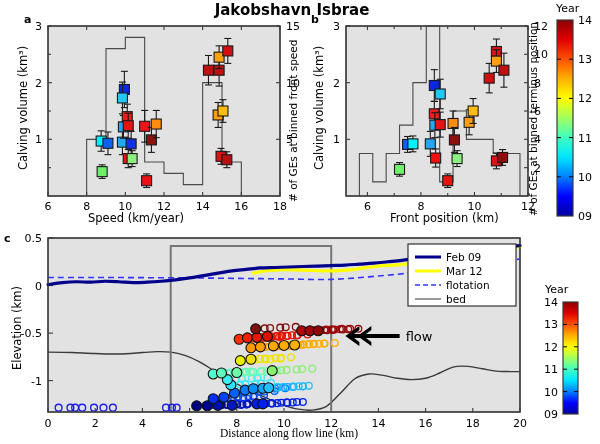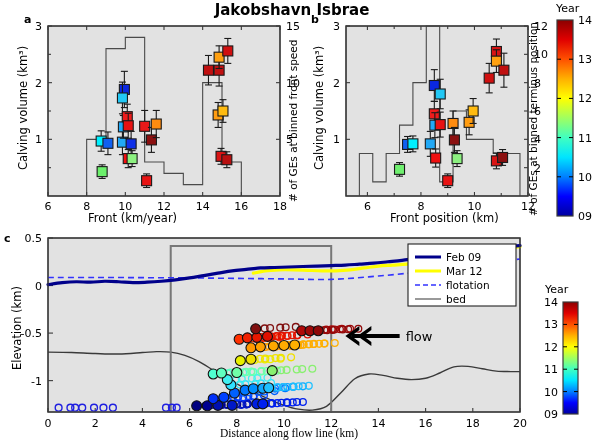--- a/index.html
+++ b/index.html
@@ -24,21 +24,21 @@
 </style>
 </head>
 <body>
 
 <div class="fig">
 
   <div class="lbl title" style="left:0;top:1px;width:584px;text-align:center;">Jakobshavn Isbrae</div>
 
   <div class="lbl panel-letter" style="left:24px;top:13px;">a</div>
   <div class="lbl axlabel vert" style="left:16px;top:170px;transform:rotate(-90deg);">Calving volume (km³)</div>
-  <div class="lbl axlabel" style="left:88px;top:211px;">Front (km/year)</div>
+  <div class="lbl axlabel" style="left:88px;top:211px;">Speed (km/year)</div>
   <div class="lbl axlabel vert" style="left:287px;top:202px;transform:rotate(-90deg);font-size:10.5px;"># of GEs at binned front speed</div>
   <svg id="svg-a" width="300" height="230" style="position:absolute;left:0;top:0;">
       <rect x="48" y="26" width="232" height="170" class="plotbg"></rect>
       <path d="M86.66666666666666 196 L86.66666666666666 139.33333333333334 L106 139.33333333333334 L106 48.66666666666666 L125.33333333333333 48.66666666666666 L125.33333333333333 37.33333333333334 L144.66666666666669 37.33333333333334 L144.66666666666669 162 L164 162 L164 173.33333333333334 L183.33333333333334 173.33333333333334 L183.33333333333334 184.66666666666666 L202.66666666666666 184.66666666666666 L202.66666666666666 82.66666666666667 L222 82.66666666666667 L222 162 L241.33333333333334 162 L241.33333333333334 196" class="histline"></path>
       <line x1="48" y1="196" x2="48" y2="192" class="tickmark"></line>
       <line x1="48" y1="26" x2="48" y2="30" class="tickmark"></line>
       <text x="48" y="210" font-size="11" font-family="&quot;DejaVu Sans&quot;,&quot;Liberation Sans&quot;,sans-serif" fill="#000" text-anchor="middle">6</text>
       <line x1="86.66666666666666" y1="196" x2="86.66666666666666" y2="192" class="tickmark"></line>
       <line x1="86.66666666666666" y1="26" x2="86.66666666666666" y2="30" class="tickmark"></line>
       <text x="86.66666666666666" y="210" font-size="11" font-family="&quot;DejaVu Sans&quot;,&quot;Liberation Sans&quot;,sans-serif" fill="#000" text-anchor="middle">8</text>

